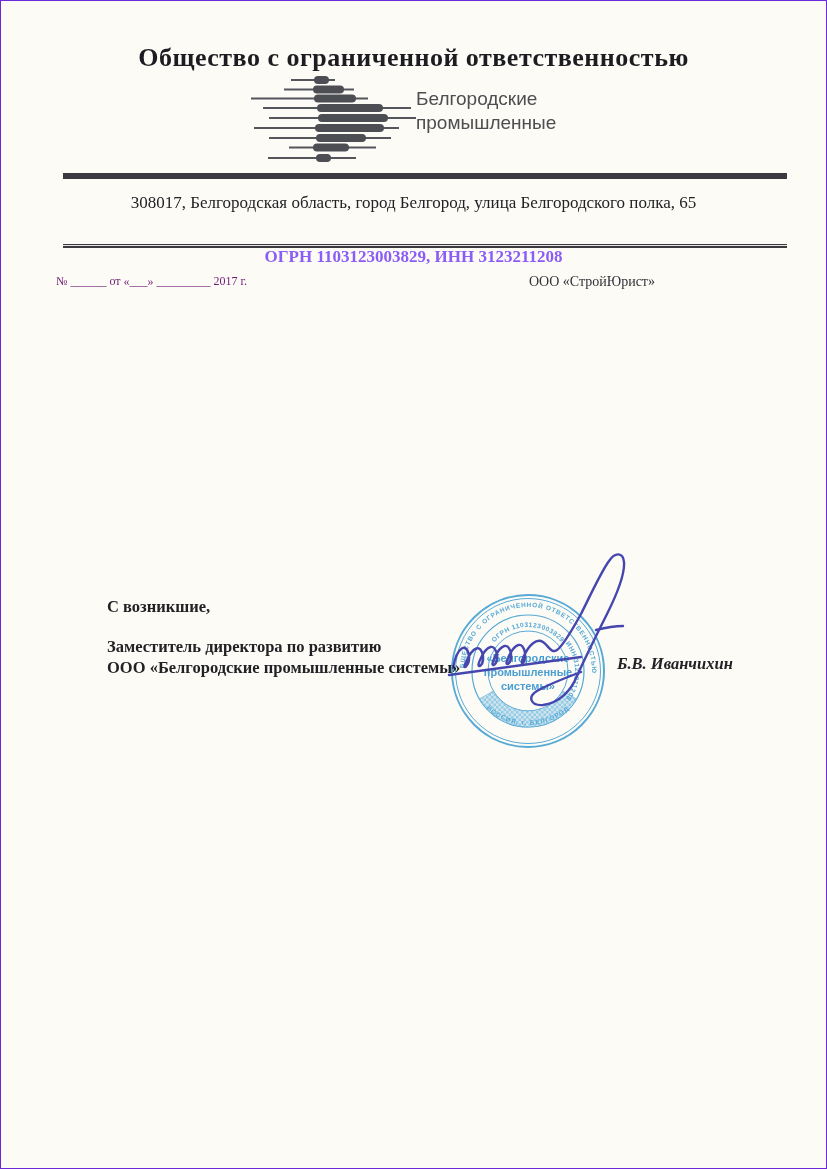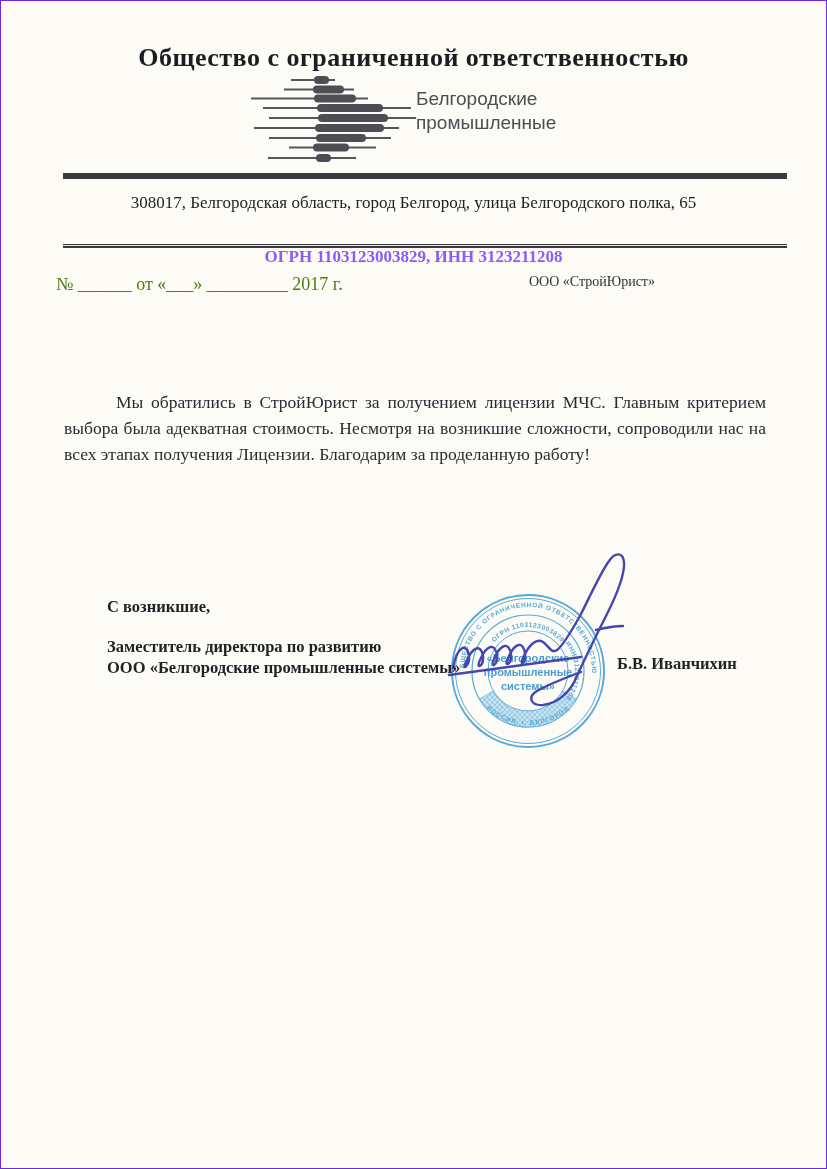--- a/index.html
+++ b/index.html
@@ -32,32 +32,32 @@
   .rule-thick{
     top:172px;left:62px;width:724px;height:6px;
     background:linear-gradient(#3a3a40 0 1.6px,#d9d6cd 1.6px 2.2px,#3a3a40 2.2px 3.8px,#d9d6cd 3.8px 4.4px,#3a3a40 4.4px 6px);
   }
   .rule-thin{
     top:243px;left:62px;width:724px;height:3.5px;
     background:linear-gradient(#3a3a40 0 1.4px,#e9e6dd 1.4px 2.2px,#3a3a40 2.2px 3.5px);
   }
   .addr1{top:192px;left:0;width:100%;text-align:center;font-size:17px;font-weight:normal;color:#222226;}
   .addr2{top:214px;left:0;width:100%;text-align:center;font-size:17px;font-weight:bold;color:#8b5cf6;margin-top:32px;}
-  .ref-left{top:273px;left:55px;font-size:18px;color:#4d7c0f;}
+  .ref-left{top:273px;left:55px;font-size:12px;color:#701a75;}
   .ref-right{top:273px;left:528px;font-size:14px;color:#303036;}
   .body-par{
     top:388px;left:63px;width:702px;
     font-size:17.5px;line-height:26px;
     text-align:justify;text-indent:52px;
     color:#2a2a30;
   }
   .sal{top:596px;left:106px;font-size:16.5px;font-weight:bold;color:#222226;}
   .pos{top:636px;left:106px;font-size:16.5px;font-weight:bold;color:#222226;}
   .comp{top:657px;left:106px;font-size:16.5px;font-weight:bold;color:#222226;}
-  .signer{top:653px;left:616px;font-size:16.5px;font-weight:bold;color:#222226;}
+  .signer{top:653px;left:616px;font-size:16.5px;font-weight:bold;color:#222226;font-style:italic;}
   .stamp-wrap{top:545px;left:430px;width:230px;height:220px;}
   .stamp-svg{mix-blend-mode:multiply;}
 </style>
 </head>
 <body>
 
 <div class="page">
 
   <div class="abs org-type">Общество с ограниченной ответственностью</div>
 
@@ -94,21 +94,20 @@
   </div>
 
   <div class="abs rule-thick"></div>
   <div class="abs addr1">308017, Белгородская область, город Белгород, улица Белгородского полка, 65</div>
   <div class="abs addr2">ОГРН 1103123003829, ИНН 3123211208</div>
   <div class="abs rule-thin"></div>
 
   <div class="abs ref-left">№ ______ от «___» _________ 2017 г.</div>
   <div class="abs ref-right">ООО «СтройЮрист»</div>
 
-  <div class="abs body-par">Мы обратились в СтройЮрист за получением лицензии МЧС. Главным критерием выбора была адекватная стоимость. Несмотря на возникшие сложности, сопроводили нас на всех этапах получения Лицензии. Благодарим за проделанную работу!</div>
 
   <div class="abs sal">С возникшие,</div>
   <div class="abs pos">Заместитель директора по развитию</div>
   <div class="abs comp">ООО «Белгородские промышленные системы»</div>
   <div class="abs signer">Б.В. Иванчихин</div>
 
   <div class="abs stamp-wrap">
     <svg class="stamp-svg" width="230" height="220" viewBox="0 0 230 220">
       <defs>
         <pattern id="checks" width="5" height="5" patternUnits="userSpaceOnUse">

